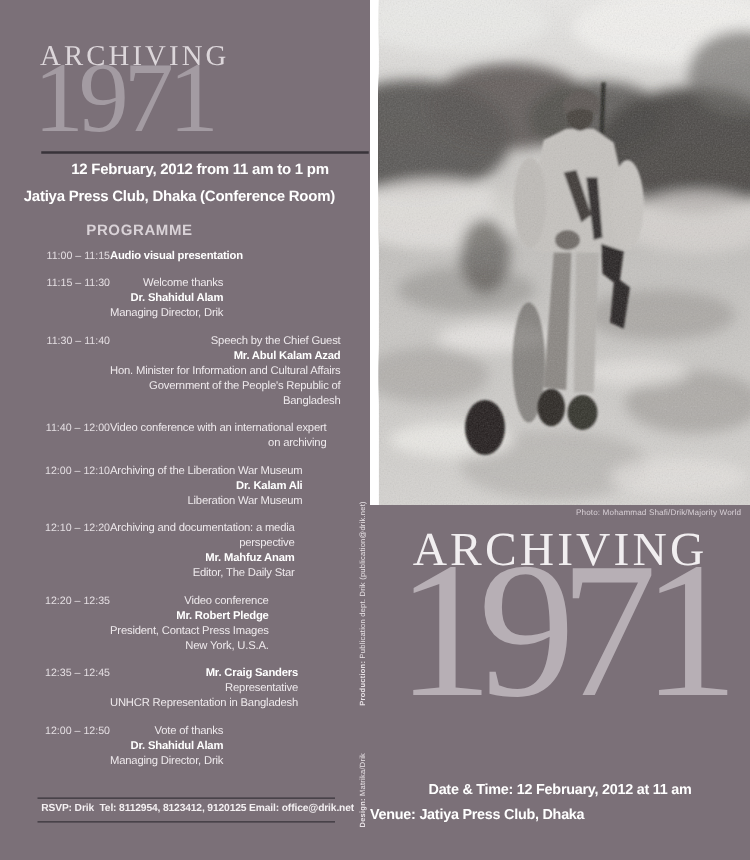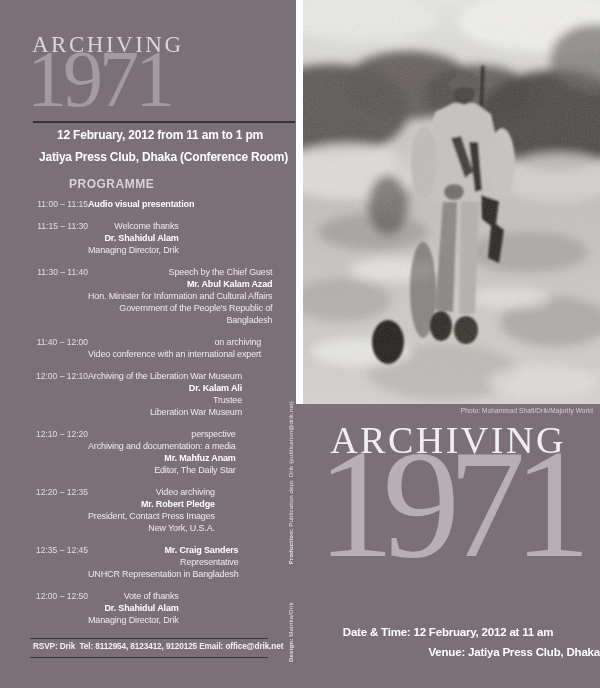--- a/index.html
+++ b/index.html
@@ -16,21 +16,21 @@
     font-family:"Liberation Serif", serif;
     font-size:23px;letter-spacing:2.5px;color:#DCD6DA;line-height:1;
   }
   .title-year-left{
     left:27px;top:39px;
     font-family:"Liberation Serif", serif;
     font-size:80px;letter-spacing:-4px;color:#A39BA2;line-height:1;
   }
   .header-rule{left:33px;top:121px;width:262px;height:2px;background:#39333A;}
   .event-when{left:33px;top:128px;font-size:12px;font-weight:bold;color:#FFFFFF;white-space:nowrap;letter-spacing:-0.2px;margin-left:24px;}
-  .event-where{left:39px;top:150px;font-size:12px;font-weight:bold;color:#FFFFFF;white-space:nowrap;letter-spacing:-0.2px;}
+  .event-where{left:19px;top:150px;font-size:12px;font-weight:bold;color:#FFFFFF;white-space:nowrap;letter-spacing:-0.2px;}
   .programme-heading{left:33px;top:177px;font-size:12px;font-weight:bold;color:#D9D2D7;letter-spacing:0.5px;padding-left:36px;}
   .programme-list{left:33px;top:198px;width:250px;}
   .prow{display:flex;margin-bottom:10px;text-align:right;}
   .ptime{width:55px;flex:0 0 55px;font-size:8.5px;color:#E4DEE2;line-height:12px;white-space:nowrap;}
   .pdesc{font-size:9px;color:#EFEAED;letter-spacing:-0.15px;}
   .pline{line-height:12px;white-space:nowrap;}
   .pline.bold{font-weight:bold;color:#FFFFFF;}
   .rsvp-rule-top{left:30px;top:638px;width:238px;height:1px;background:#39333A;}
   .rsvp-rule-bottom{left:30px;top:657px;width:238px;height:1px;background:#39333A;}
   .rsvp-text{left:33px;top:642px;font-size:8.2px;font-weight:bold;color:#F4F0F2;white-space:pre;letter-spacing:-0.1px;}
@@ -54,21 +54,21 @@
     left:296px;top:421px;width:304px;text-align:center;
     font-family:"Liberation Serif", serif;
     font-size:38px;letter-spacing:2.5px;color:#F1EEF0;line-height:1;z-index:2;
   }
   .title-year-right{
     left:296px;top:427px;width:304px;text-align:center;
     font-family:"Liberation Serif", serif;
     font-size:155px;letter-spacing:-12px;color:#B7AFB5;line-height:1;z-index:1;
   }
   .right-datetime{left:296px;top:626px;width:304px;text-align:center;font-size:11.5px;font-weight:bold;color:#FFFFFF;letter-spacing:-0.2px;}
-  .right-venue{left:296px;top:646px;width:304px;text-align:right;font-size:11.5px;font-weight:bold;color:#FFFFFF;letter-spacing:-0.2px;}
+  .right-venue{left:296px;top:646px;width:304px;text-align:left;font-size:11.5px;font-weight:bold;color:#FFFFFF;letter-spacing:-0.2px;}
 </style>
 </head>
 <body>
 
 <div class="abs title-year-left">1971</div>
 <div class="abs title-word-left">ARCHIVING</div>
 <div class="abs header-rule"></div>
 <div class="abs event-when">12 February, 2012 from 11 am to 1 pm</div>
 <div class="abs event-where">Jatiya Press Club, Dhaka (Conference Room)</div>
 <div class="abs programme-heading">PROGRAMME</div>
@@ -97,49 +97,48 @@
         <div class="pline bold">Mr. Abul Kalam Azad</div>
         <div class="pline">Hon. Minister for Information and Cultural Affairs</div>
         <div class="pline">Government of the People's Republic of</div>
         <div class="pline">Bangladesh</div>
       </div>
   </div>
 
   <div class="prow">
     <div class="ptime">11:40 – 12:00</div>
     <div class="pdesc">
+        <div class="pline">Video conference with an international expert</div>
         <div class="pline">on archiving</div>
-        <div class="pline">Video conference with an international expert</div>
       </div>
   </div>
 
   <div class="prow">
     <div class="ptime">12:00 – 12:10</div>
     <div class="pdesc">
         <div class="pline">Archiving of the Liberation War Museum</div>
         <div class="pline bold">Dr. Kalam Ali</div>
-        <div class="pline">Trustee</div>
         <div class="pline">Liberation War Museum</div>
       </div>
   </div>
 
   <div class="prow">
     <div class="ptime">12:10 – 12:20</div>
     <div class="pdesc">
+        <div class="pline">Archiving and documentation: a media</div>
         <div class="pline">perspective</div>
-        <div class="pline">Archiving and documentation: a media</div>
         <div class="pline bold">Mr. Mahfuz Anam</div>
         <div class="pline">Editor, The Daily Star</div>
       </div>
   </div>
 
   <div class="prow">
     <div class="ptime">12:20 – 12:35</div>
     <div class="pdesc">
-        <div class="pline">Video archiving</div>
+        <div class="pline">Video conference</div>
         <div class="pline bold">Mr. Robert Pledge</div>
         <div class="pline">President, Contact Press Images</div>
         <div class="pline">New York, U.S.A.</div>
       </div>
   </div>
 
   <div class="prow">
     <div class="ptime">12:35 – 12:45</div>
     <div class="pdesc">
         <div class="pline bold">Mr. Craig Sanders</div>

